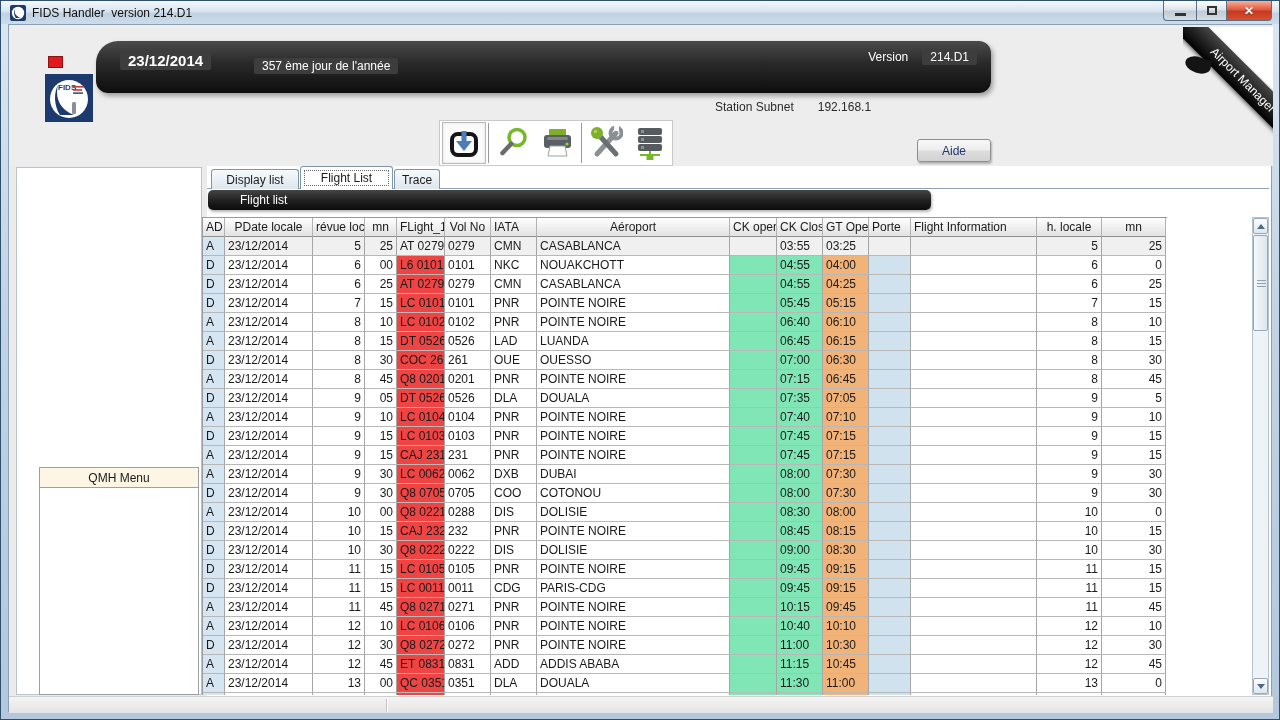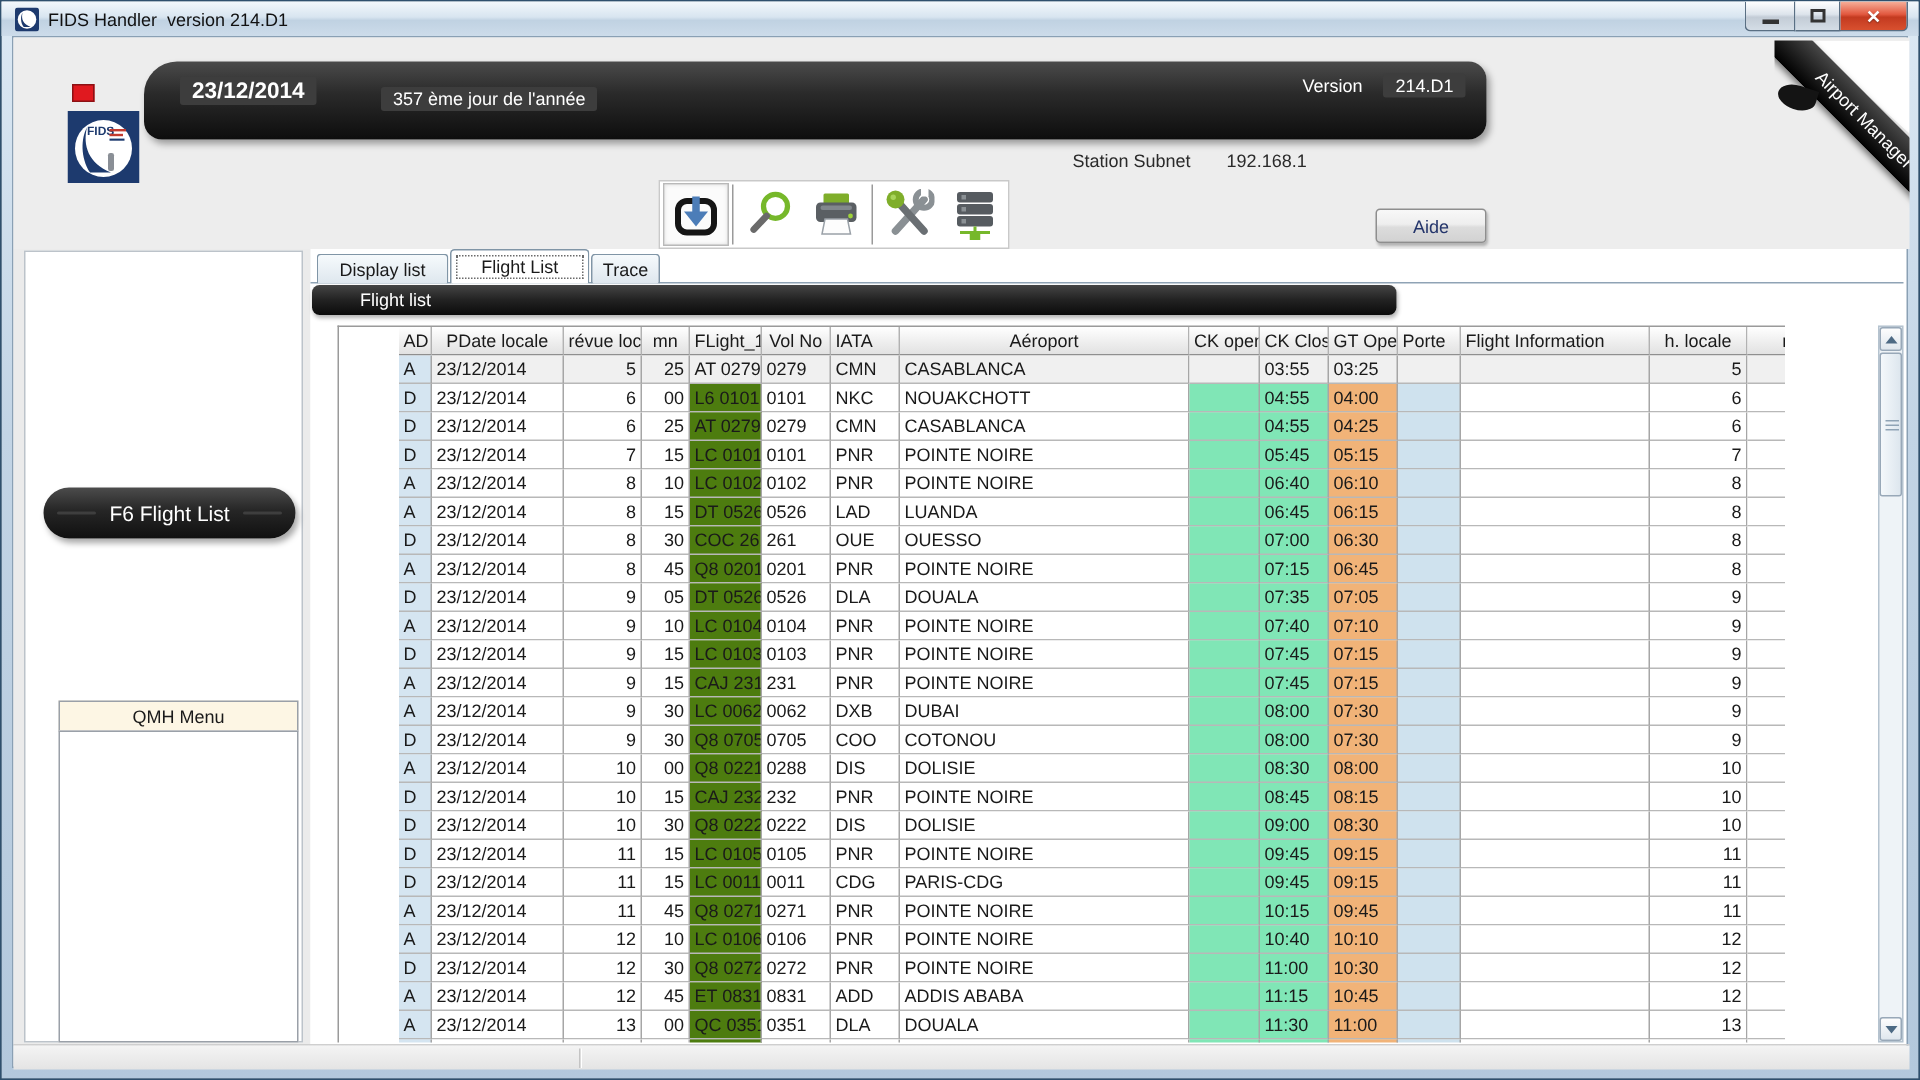--- a/index.html
+++ b/index.html
@@ -79,35 +79,35 @@
   .tabpage{position:absolute;left:206px;top:187px;width:1062px;height:508px;background:#fff;border-top:1px solid #8fa3b5;}
   .tab{position:absolute;top:168px;height:20px;background:linear-gradient(180deg,#f6fafc,#dee7ee);
        border:1px solid #8095a6;border-bottom:none;border-radius:3px 3px 0 0;font-size:12px;
        display:flex;align-items:center;justify-content:center;cursor:pointer;z-index:2;}
   .tab.active{top:165px;height:23px;background:#fff;z-index:3;}
   .tab.active::after{content:'';position:absolute;inset:3px;border:1px dotted #6a6a6a;}
   .darkbar{position:absolute;left:207px;top:189px;width:723px;height:20px;border-radius:5px;
            background:linear-gradient(180deg,#454545,#222 50%,#0b0b0b);color:#fff;font-size:12px;
            display:flex;align-items:center;padding-left:32px;box-shadow:1px 2px 3px rgba(0,0,0,.3);}
   
-  .ftable{position:absolute;left:224px;top:216px;width:965px;height:478px;overflow:hidden;background:#fff;
-          border-left:1px solid #9a9a9a;border-top:1px solid #9a9a9a;padding-left:40px;}
+  .ftable{position:absolute;left:201px;top:216px;width:965px;height:478px;overflow:hidden;background:#fff;
+          border-left:1px solid #9a9a9a;border-top:1px solid #9a9a9a;}
   .tr{display:flex;height:19px;}
   .cell{flex:none;border-right:1px solid #a6a6a6;border-bottom:1px solid #b8b8b8;
         padding:1px 3px;font-size:12px;line-height:16px;overflow:hidden;white-space:nowrap;background:#fff;}
   .head .cell{background:linear-gradient(180deg,#ffffff,#ededed 60%,#e2e2e2);
               border-right:1px solid #b2b2b2;border-bottom:1px solid #8f8f8f;text-align:center;}
   .head .cL{text-align:left;}
   .c0{width:22px;} .c1{width:88px;} .c2{width:52px;text-align:right;} .c3{width:32px;text-align:right;}
   .c4{width:48px;} .c5{width:46px;} .c6{width:46px;} .c7{width:193px;}
   .c8{width:47px;} .c9{width:46px;} .c10{width:46px;} .c11{width:42px;}
   .c12{width:126px;} .c13{width:65px;text-align:right;} .c14{width:64px;text-align:right;}
   .head .c2,.head .c3,.head .c13,.head .c14{text-align:center;}
   .tr:not(.head) .c0{background:#d5e5f1;}
-  .tr.norm .c4{background:#4d7c0f;text-align:right;}
+  .tr.norm .c4{background:#ef4444;text-align:right;}
   .tr.norm .c8,.tr.norm .c9{background:#80e6b6;}
   .tr.norm .c10{background:#f1b378;}
   .tr.norm .c11{background:#cfe2ee;}
   .tr.sel .cell{background:#f0f0f0;}
   .tr.sel .c0{background:#d5e5f1;}
   
   .vscroll{position:absolute;left:1251px;top:216px;width:17px;height:478px;background:#eef3f7;
            border:1px solid #b5c3cf;}
   .sb-btn{position:absolute;left:0;width:15px;height:16px;background:linear-gradient(180deg,#fdfdfd,#dfe7ee);
           border:1px solid #98a8b8;border-radius:2px;display:flex;align-items:center;justify-content:center;cursor:pointer;}
@@ -228,25 +228,20 @@
 
   <button class="aide-btn">Aide</button>
 
   <div class="corner">
     <div class="peel"></div>
     <div class="ribbon-band">Airport Manager</div>
     <div class="curl"></div>
   </div>
 
   <div class="sidebar-panel"></div>
-  <div class="pill" style="top:324px">
-    <span class="pline"></span>
-    <span class="plabel">F6 Flight List</span>
-    <span class="pline"></span>
-  </div>
   <div class="qmh-head">QMH Menu</div>
   <div class="qmh-list"></div>
 
   <div class="tabpage"></div>
   <div class="tab" style="left:210px;width:88px">Display list</div>
   <div class="tab active" style="left:299px;width:93px">Flight List</div>
   <div class="tab" style="left:393px;width:46px">Trace</div>
   <div class="darkbar">Flight list</div>
 
   <div class="ftable">

